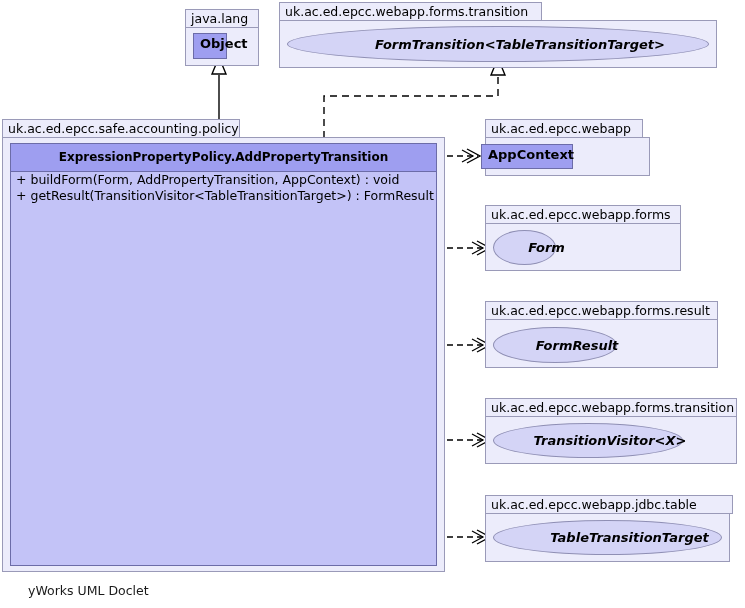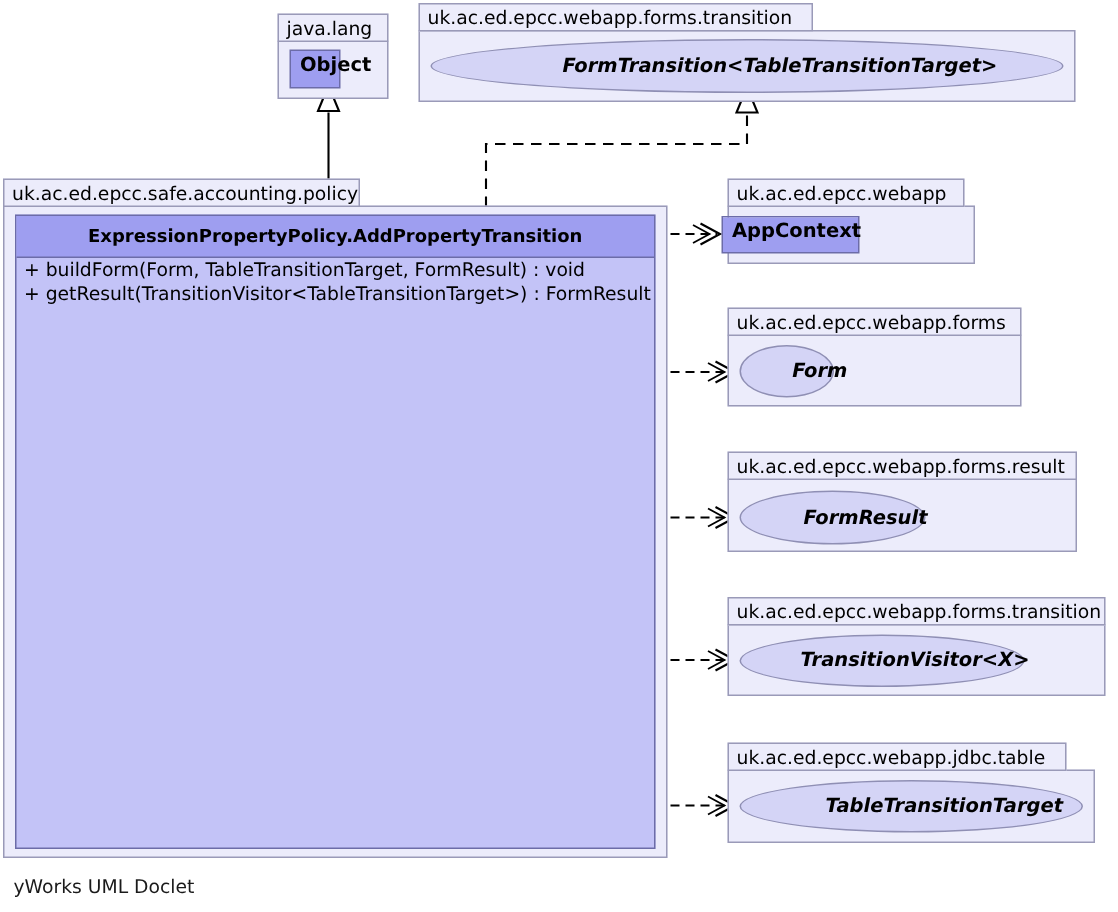--- a/index.html
+++ b/index.html
@@ -113,20 +113,21 @@
     z-index: 1;
     pointer-events: none;
   }
   
   .footer {
     position: absolute;
     font-size: 12.5px;
     color: #1a1a1a;
     white-space: nowrap;
     z-index: 5;
+    margin-left: 19px;
   }
 </style>
 </head>
 <body>
 
 <div id="canvas">
 
   <svg class="edge-layer" viewBox="0 0 745 608" width="745" height="608">
 
     <g>
@@ -186,21 +187,21 @@
     </div>
   </div>
 
   <div class="pkg">
     <div class="pkg-tab" style="left:2px; top:119px; width:238px;">uk.ac.ed.epcc.safe.accounting.policy</div>
     <div class="pkg-body" style="left:2px; top:137px; width:443px; height:435px;"></div>
 
     <div class="node-class big-class" style="left:10px; top:143px; width:427px; height:423px;">
       <div class="nc-title">ExpressionPropertyPolicy.AddPropertyTransition</div>
       <div class="nc-compartment" style="border-bottom:none;">
-        <div class="nc-row">+  buildForm(Form, TableTransitionTarget, FormResult) : void</div>
+        <div class="nc-row">+  buildForm(Form, AddPropertyTransition, AppContext) : void</div>
         <div class="nc-row">+  getResult(TransitionVisitor&lt;TableTransitionTarget&gt;) : FormResult</div>
       </div>
     </div>
   </div>
 
   <div class="pkg">
     <div class="pkg-tab" style="left:485px; top:119px; width:158px;">uk.ac.ed.epcc.webapp</div>
     <div class="pkg-body" style="left:485px; top:137px; width:165px; height:39px;"></div>
     <div class="node-class small" style="left:481px; top:144px; width:92px; height:25px;">
       <div class="nc-title">AppContext</div>
@@ -225,21 +226,21 @@
 
   <div class="pkg">
     <div class="pkg-tab" style="left:485px; top:398px; width:252px;">uk.ac.ed.epcc.webapp.forms.transition</div>
     <div class="pkg-body" style="left:485px; top:416px; width:252px; height:48px;"></div>
     <div class="node-iface" style="left:493px; top:423px; width:190px; height:35px;">
       <span>TransitionVisitor&lt;X&gt;</span>
     </div>
   </div>
 
   <div class="pkg">
-    <div class="pkg-tab" style="left:485px; top:495px; width:226px;">uk.ac.ed.epcc.webapp.jdbc.table</div>
+    <div class="pkg-tab" style="left:485px; top:495px; width:248px;">uk.ac.ed.epcc.webapp.jdbc.table</div>
     <div class="pkg-body" style="left:485px; top:513px; width:245px; height:49px;"></div>
     <div class="node-iface" style="left:493px; top:520px; width:229px; height:35px;justify-content:center;">
       <span>TableTransitionTarget</span>
     </div>
   </div>
 
   <div class="footer" style="left:9px; top:583px;">yWorks UML Doclet</div>
 
 </div>
 

